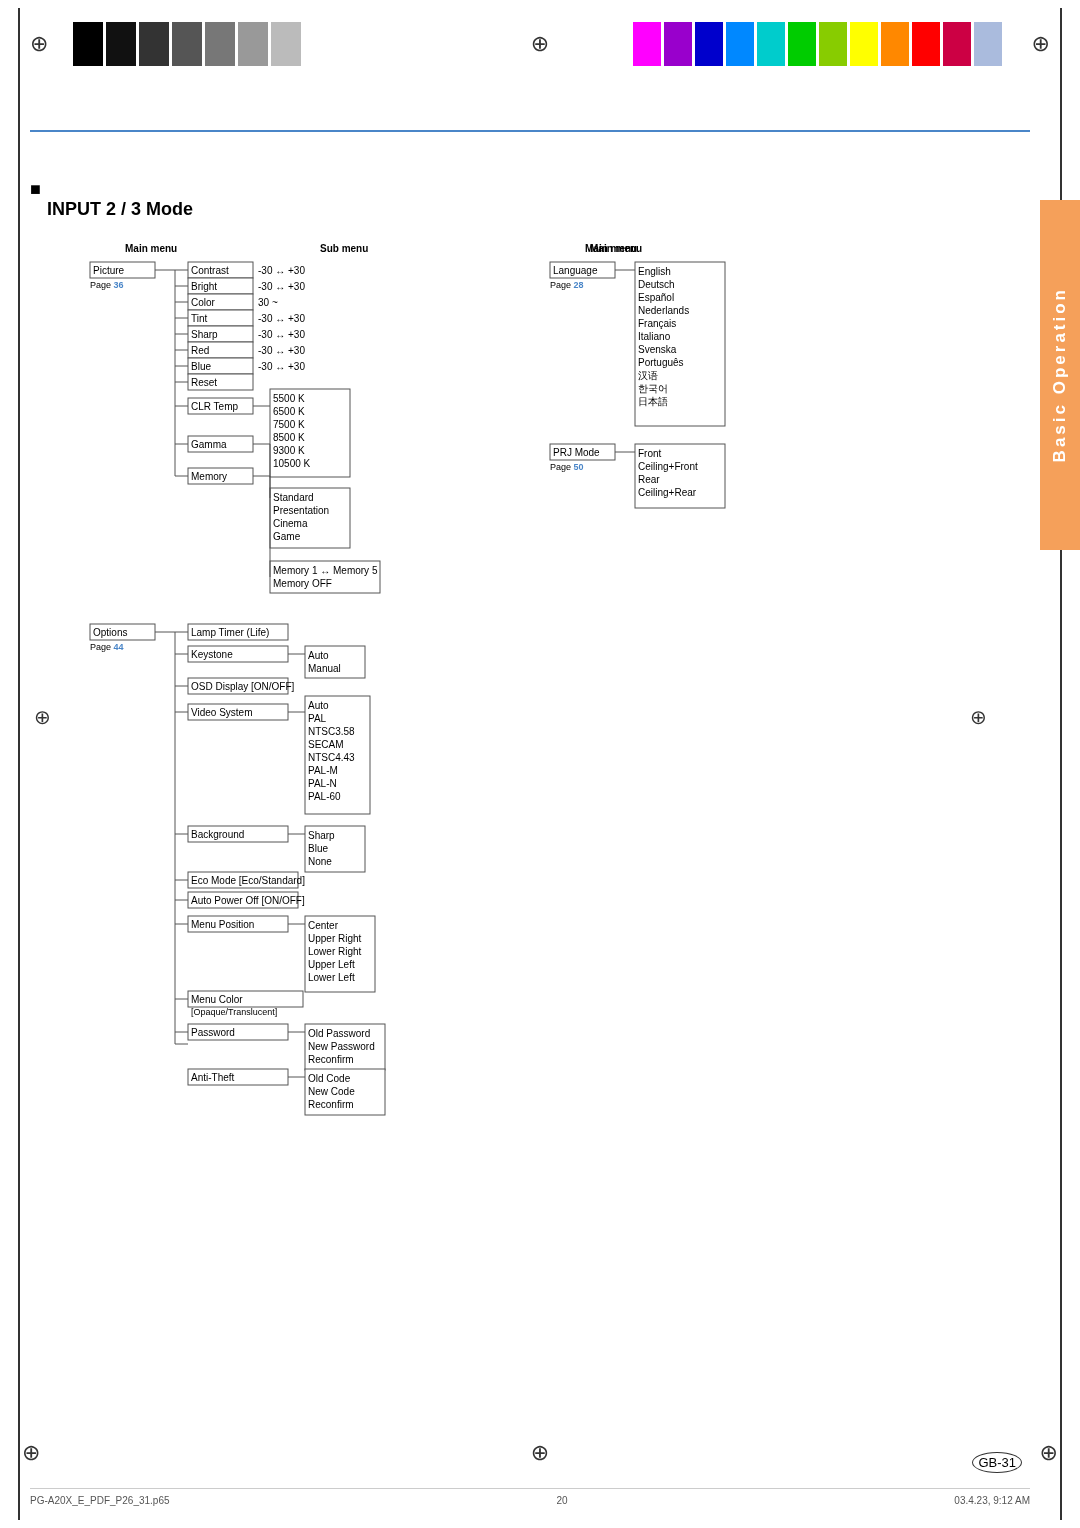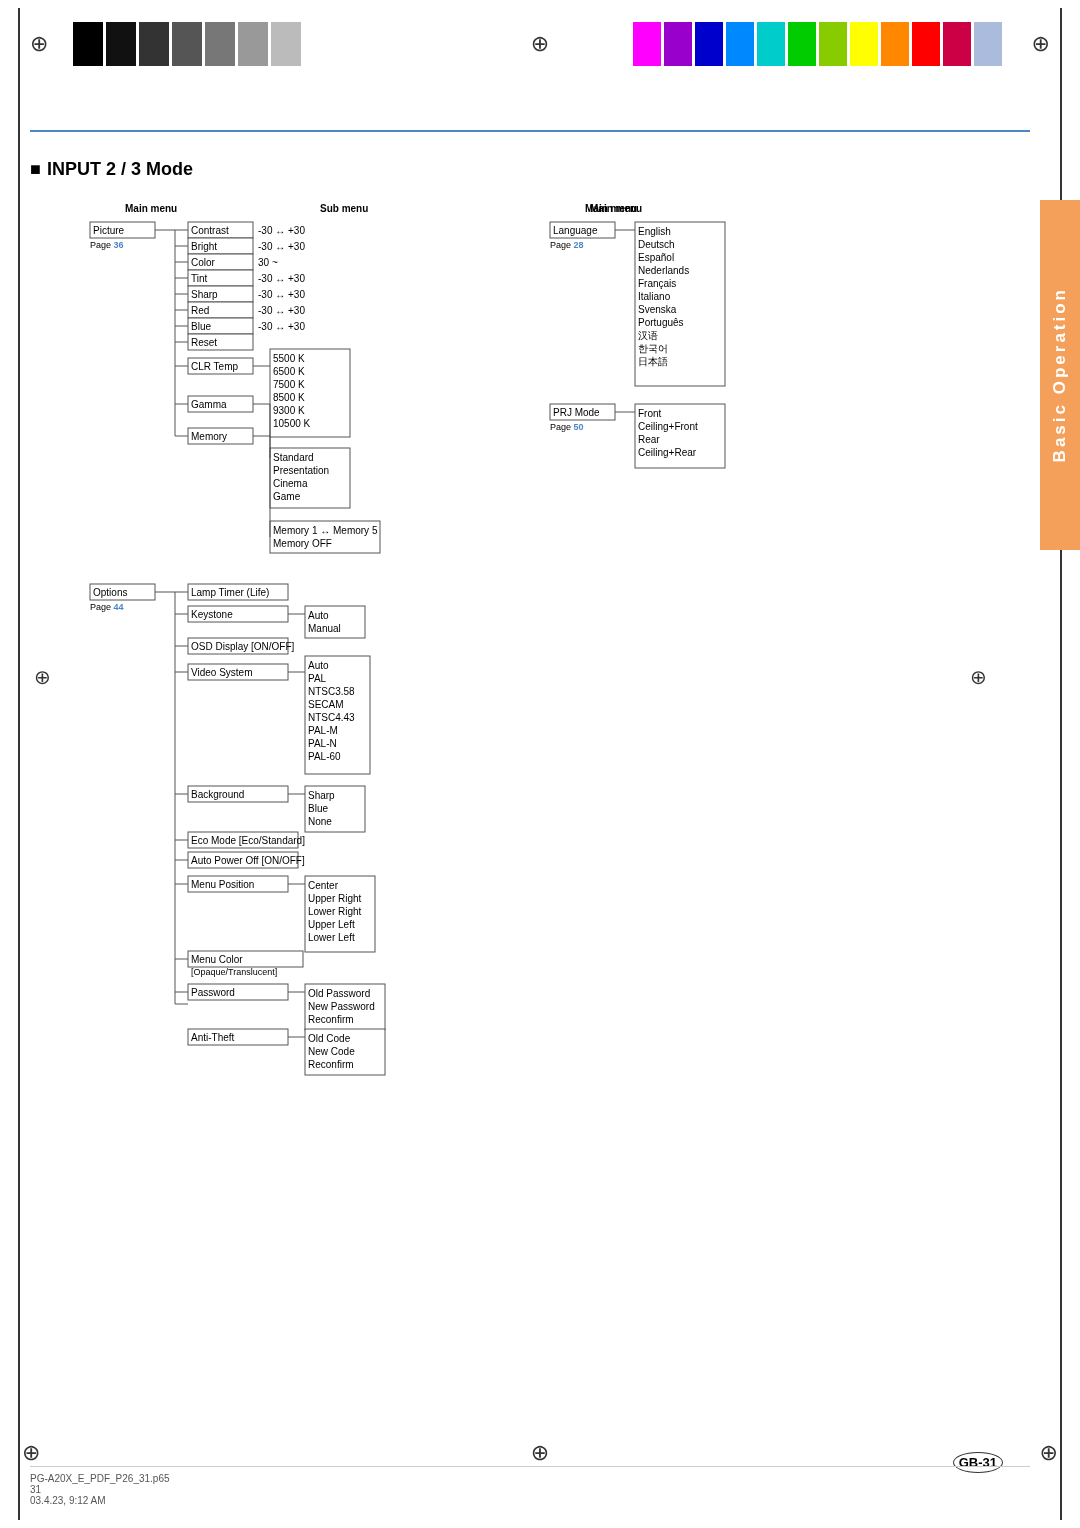--- a/index.html
+++ b/index.html
@@ -73,21 +73,21 @@
 <div style="position:absolute;top:130px;left:30px;right:50px;height:2px;background:#4a86c8;"></div>
 
 <div style="position:absolute;right:0;top:200px;width:40px;height:350px;background:#f5a05a;display:flex;align-items:center;justify-content:center;">
   <span style="writing-mode:vertical-rl;transform:rotate(180deg);font-size:17px;font-weight:bold;color:#fff;letter-spacing:3px;">Basic Operation</span>
 </div>
 
 <div style="position:absolute;top:145px;left:30px;right:55px;">
 
   <div style="margin-bottom:14px;margin-top:14px;display:flex;align-items:center;gap:6px;">
     <span style="font-size:18px;font-weight:bold;">■</span>
-    <span style="font-size:18px;font-weight:bold;">INPUT 2 / 3 Mode</span>
+    <span style="font-size:18px;font-weight:bold;margin-top:40px;">INPUT 2 / 3 Mode</span>
   </div>
 
   <svg width="980" height="920" style="display:block;overflow:visible;">
 
     <text x="95" y="18" font-family="Arial" font-size="10" font-weight="bold">Main menu</text>
     <text x="290" y="18" font-family="Arial" font-size="10" font-weight="bold">Sub menu</text>
     <text x="560" y="18" font-family="Arial" font-size="10" font-weight="bold">Main menu</text>
 
     <rect x="60" y="28" width="65" height="16" fill="white" stroke="#555" stroke-width="1"></rect>
     <text x="63" y="40" font-family="Arial" font-size="10">Picture</text>
@@ -293,25 +293,25 @@
     <text x="608" y="249" font-family="Arial" font-size="10">Rear</text>
     <text x="608" y="262" font-family="Arial" font-size="10">Ceiling+Rear</text>
 
     <text x="4" y="490" font-family="Arial" font-size="20" fill="#333">⊕</text>
     <text x="940" y="490" font-family="Arial" font-size="20" fill="#333">⊕</text>
 
   </svg>
 
 </div>
 
-<div style="position:absolute;bottom:55px;right:77px;font-size:13px;font-weight:bold;border:1.5px solid #333;border-radius:50%;padding:2px 5px;">GB-31</div>
+<div style="position:absolute;bottom:55px;right:58px;font-size:13px;font-weight:normal;border:1.5px solid #333;border-radius:50%;padding:2px 5px;">GB-31</div>
 
 <span style="position:absolute;bottom:62px;left:50%;transform:translateX(-50%);font-size:22px;color:#333;">⊕</span>
 
 <span style="position:absolute;bottom:62px;left:22px;font-size:22px;color:#333;">⊕</span>
 
 <span style="position:absolute;bottom:62px;right:22px;font-size:22px;color:#333;">⊕</span>
 
-<div style="position:absolute;bottom:22px;left:30px;right:50px;display:flex;justify-content:space-between;font-size:10px;color:#555;border-top:1px solid #ccc;padding-top:6px;flex-direction:column;">
+<div style="position:absolute;bottom:22px;left:30px;right:50px;display:flex;justify-content:space-between;font-size:10px;color:#555;border-top:1px solid #ccc;padding-top:6px;">
   <span>PG-A20X_E_PDF_P26_31.p65</span>
-  <span>31</span>
+  <span>20</span>
   <span>03.4.23, 9:12 AM</span>
 </div>
 
 </body></html>

